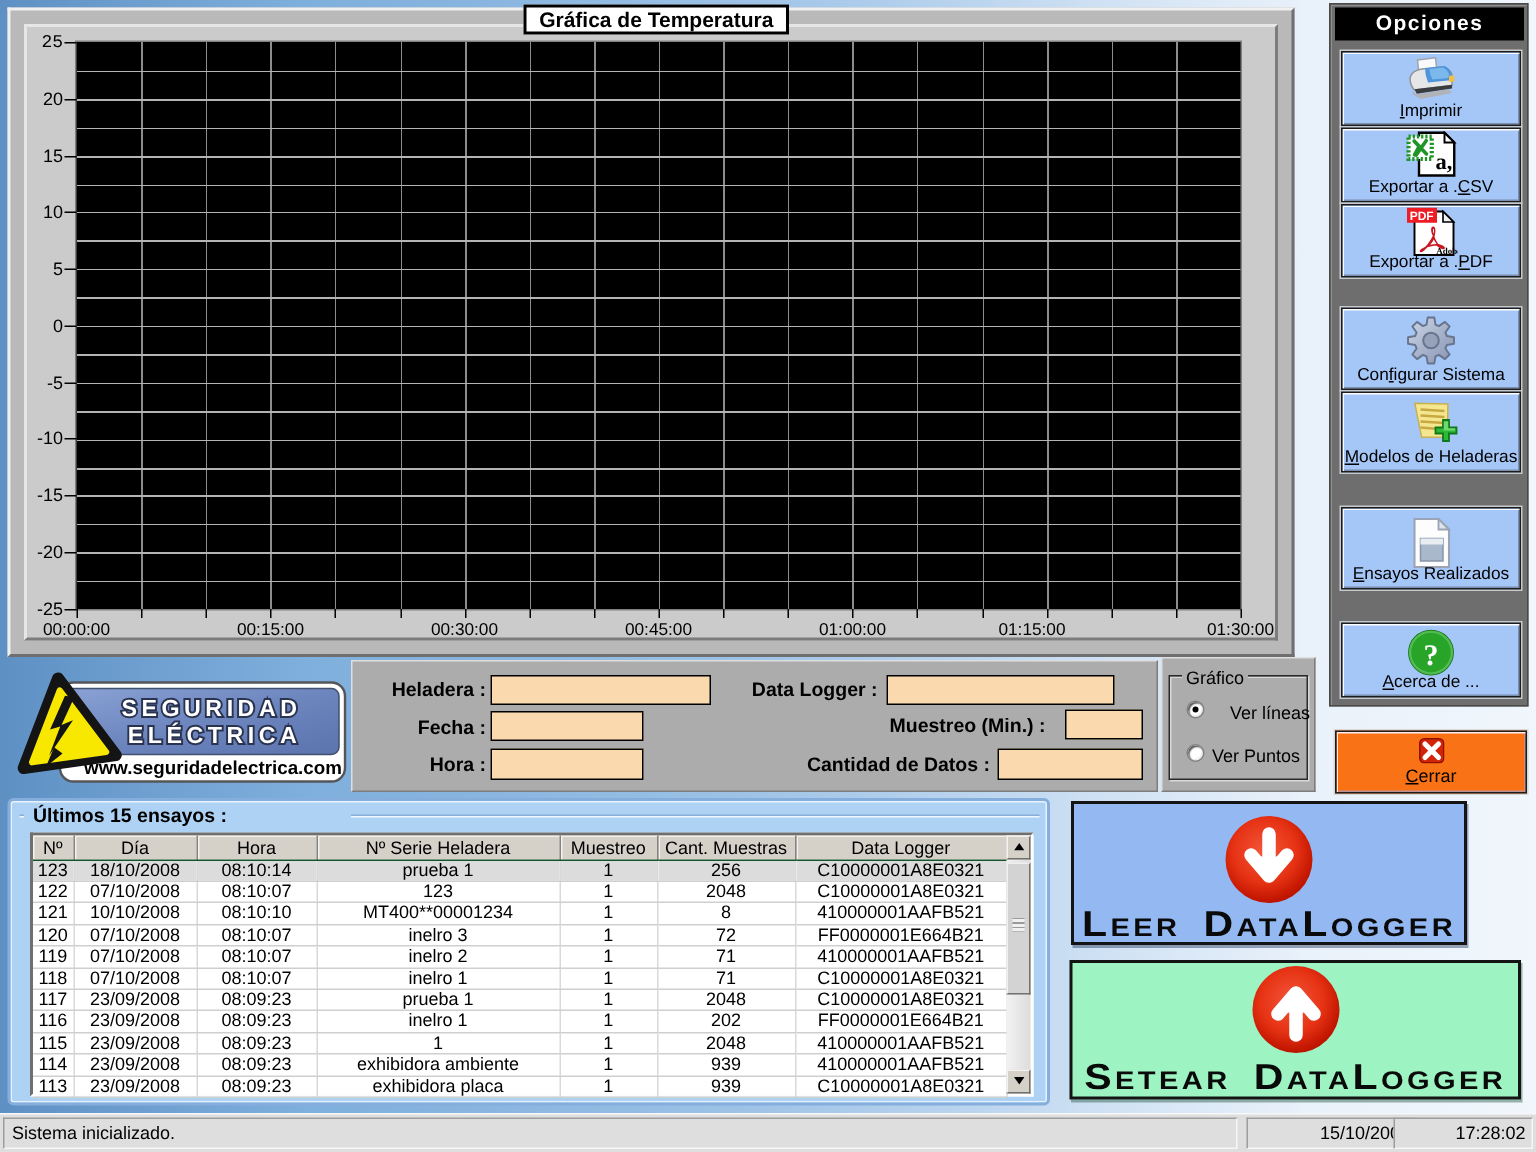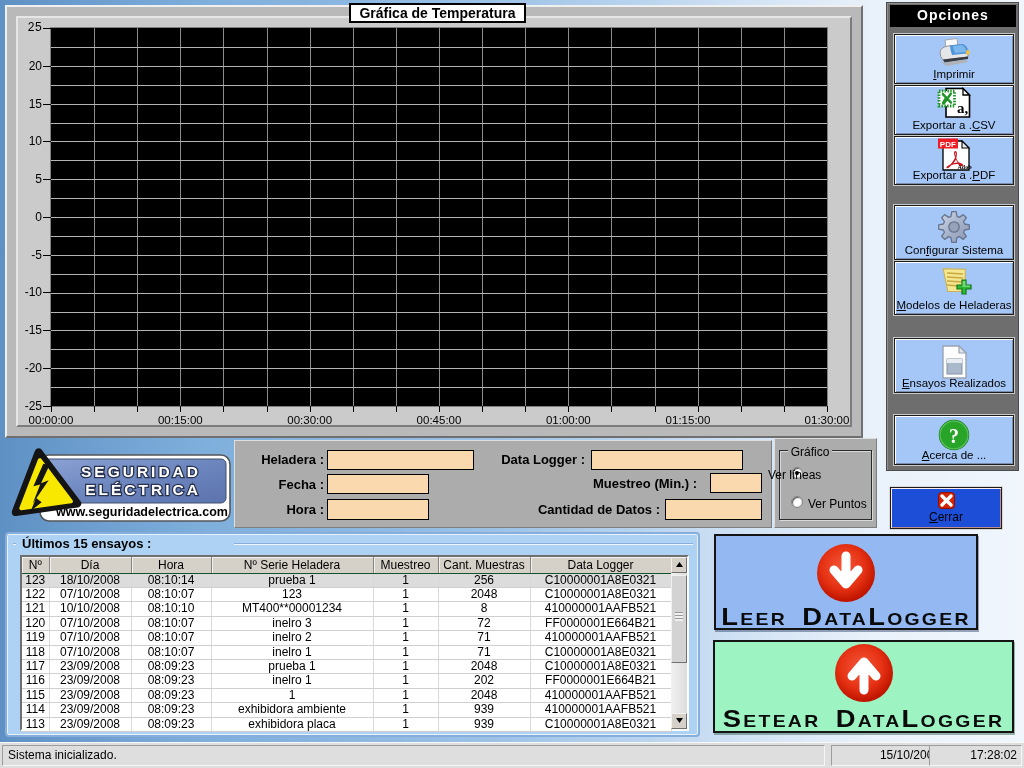--- a/index.html
+++ b/index.html
@@ -33,21 +33,21 @@
   border:1px solid #4a4a4a; box-shadow:inset 1px 1px 0 #8f8f8f; }
 #ophdr { left:890px; top:5px; width:126px; height:22px; background:#000; color:#fff;
   font-size:14px; font-weight:bold; text-align:center; line-height:21px; letter-spacing:1px; }
 .opbtn { left:894px; width:120px; background:#a5c7f7; border:1px solid #1c1c1c;
   box-shadow:0 0 0 1px #c9c9c9, inset 1px 1px 0 #fdfdfd, inset -1px -1px 0 #7b8eae;
   text-align:center; font-size:12px; color:#000; }
 .opbtn .ic { position:absolute; left:0; right:0; }
 .opbtn .tx { position:absolute; left:0; right:0; bottom:3px; white-space:nowrap; font-size:11.5px; }
 
 
-#cerrar { left:890px; top:487px; width:112px; height:42px; background:#1d4ed8;
+#cerrar { left:890px; top:487px; width:128px; height:42px; background:#f97316;
   border:1px solid #1c1c1c; box-shadow:0 0 0 1px #d8d8d8, inset 1px 1px 0 #ffecec, inset -1px -1px 0 #c09090;
   text-align:center; font-size:12px; }
 
 
 #formpanel { left:234px; top:440px; width:538px; height:88px; background:#acacac;
   border:1px solid; border-color:#dedede #7d7d7d #7d7d7d #dedede; }
 #grafpanel { left:774px; top:438px; width:103px; height:90px; background:#acacac;
   border:1px solid; border-color:#dedede #7d7d7d #7d7d7d #dedede; }
 .flab { position:absolute; font-size:13px; font-weight:bold; color:#000; text-align:right; line-height:14px; }
 .finput { position:absolute; background:#fbd9ae; border:1px solid #000; }
@@ -280,21 +280,21 @@
 <div class="abs flab" style="left:455px; top:453px; width:130px;">Data Logger :</div>
 <div class="abs finput" style="left:591px; top:450px; width:152px; height:20px;"></div>
 <div class="abs flab" style="left:547px; top:477px; width:150px;">Muestreo (Min.) :</div>
 <div class="abs finput" style="left:710px; top:473px; width:52px; height:20px;"></div>
 <div class="abs flab" style="left:500px; top:503px; width:160px;">Cantidad de Datos :</div>
 <div class="abs finput" style="left:665px; top:499px; width:97px; height:21px;"></div>
 
 <div class="abs" id="grafbox"></div>
 <div class="abs" id="graflegend">Gráfico</div>
 <div class="abs radio sel" style="left:791px; top:467px;"></div>
-<div class="abs radlab" style="left:768px; top:468px;">Ver líneas</div>
+<div class="abs radlab" style="left:820px; top:468px;">Ver líneas</div>
 <div class="abs radio" style="left:791px; top:496px;"></div>
 <div class="abs radlab" style="left:808px; top:497px;">Ver Puntos</div>
 
 <div class="abs" id="logo" style="left:6px; top:443px; width:228px; height:86px;">
 <svg width="228" height="86" viewBox="0 0 228 86">
   <defs>
     <linearGradient id="lgblue" x1="0" y1="0" x2="1" y2="1">
       <stop offset="0" stop-color="#8aa2d4"></stop>
           <stop offset="0.5" stop-color="#6d86be"></stop>
           <stop offset="1" stop-color="#5c73ae"></stop>

